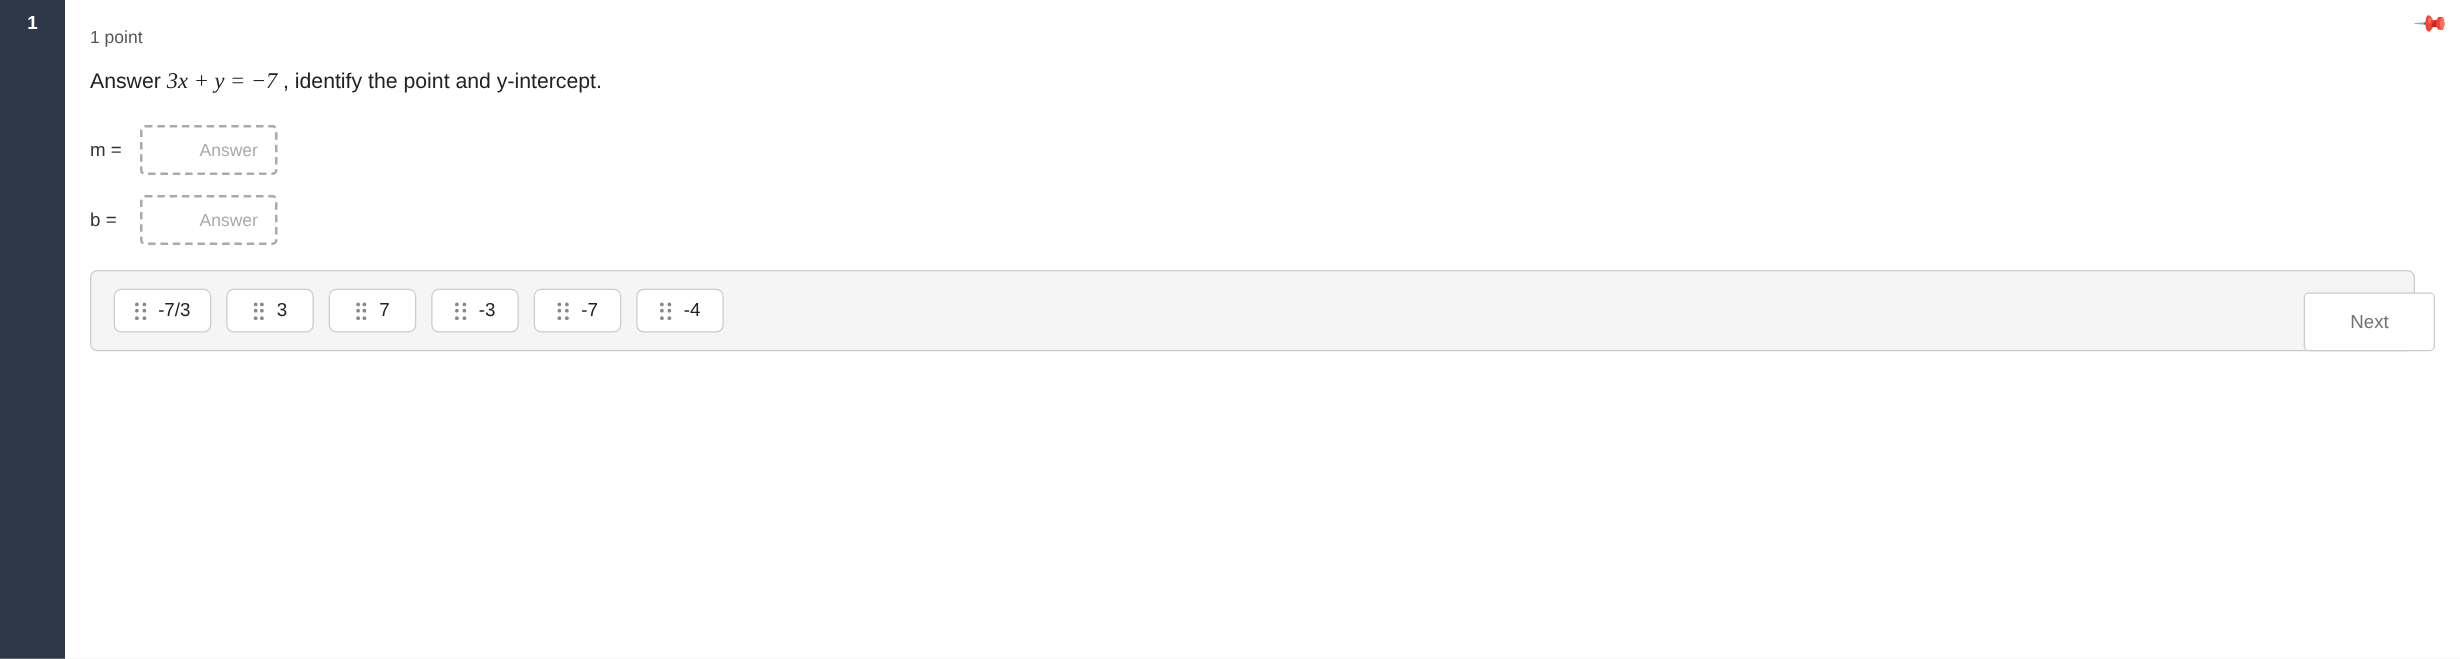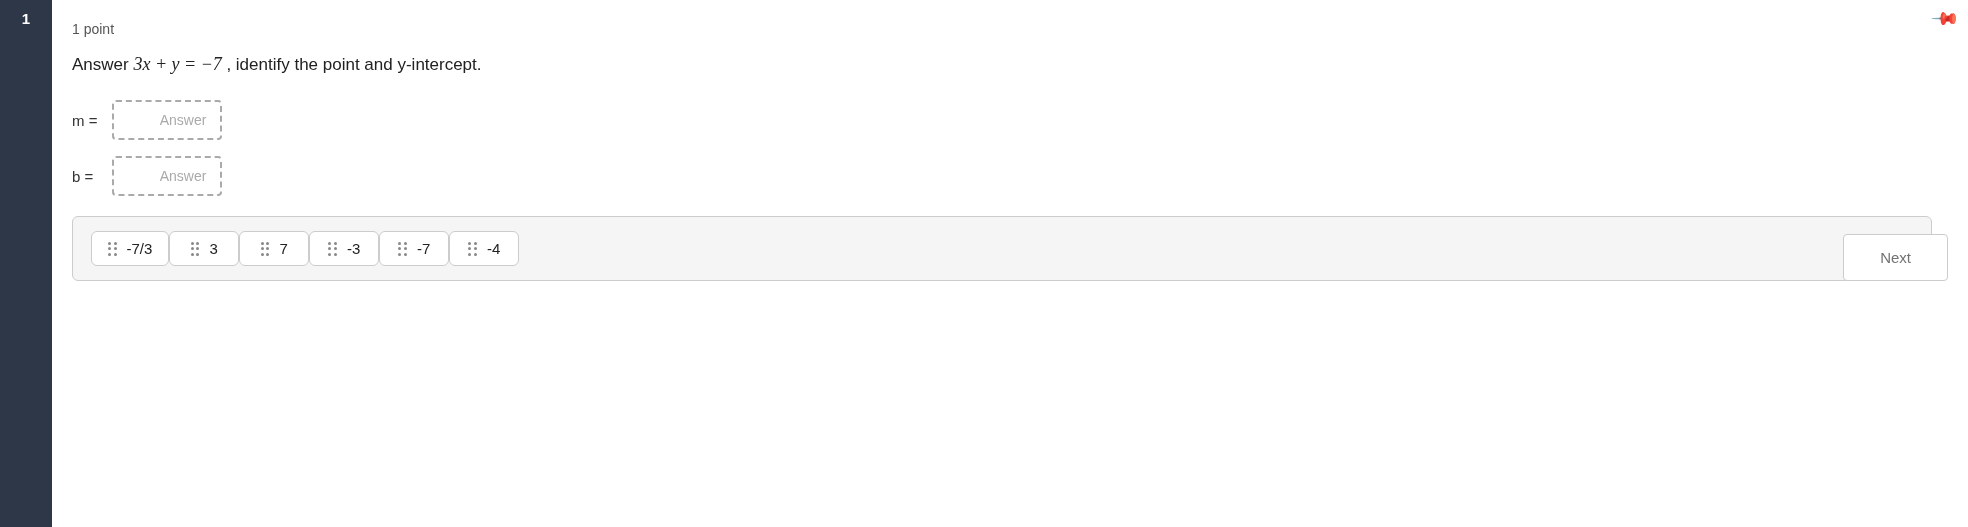--- a/index.html
+++ b/index.html
@@ -95,20 +95,21 @@
 
     .drag-options-container {
       border: 1.5px solid #ccc;
       border-radius: 6px;
       background: #f5f5f5;
       padding: 14px 18px;
       margin-top: 20px;
       display: flex;
       flex-direction: row;
       align-items: center;
+      gap: 12px;
       width: calc(100% - 0px);
       max-width: 1860px;
     }
 
     .drag-chip {
       background: #fff;
       border: 1.5px solid #ccc;
       border-radius: 6px;
       padding: 8px 16px;
       font-size: 15px;

